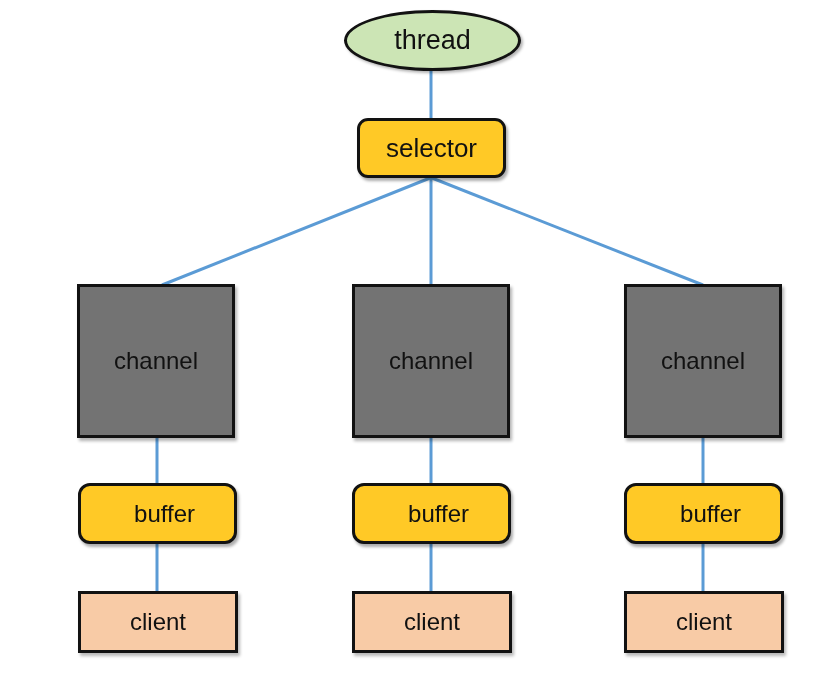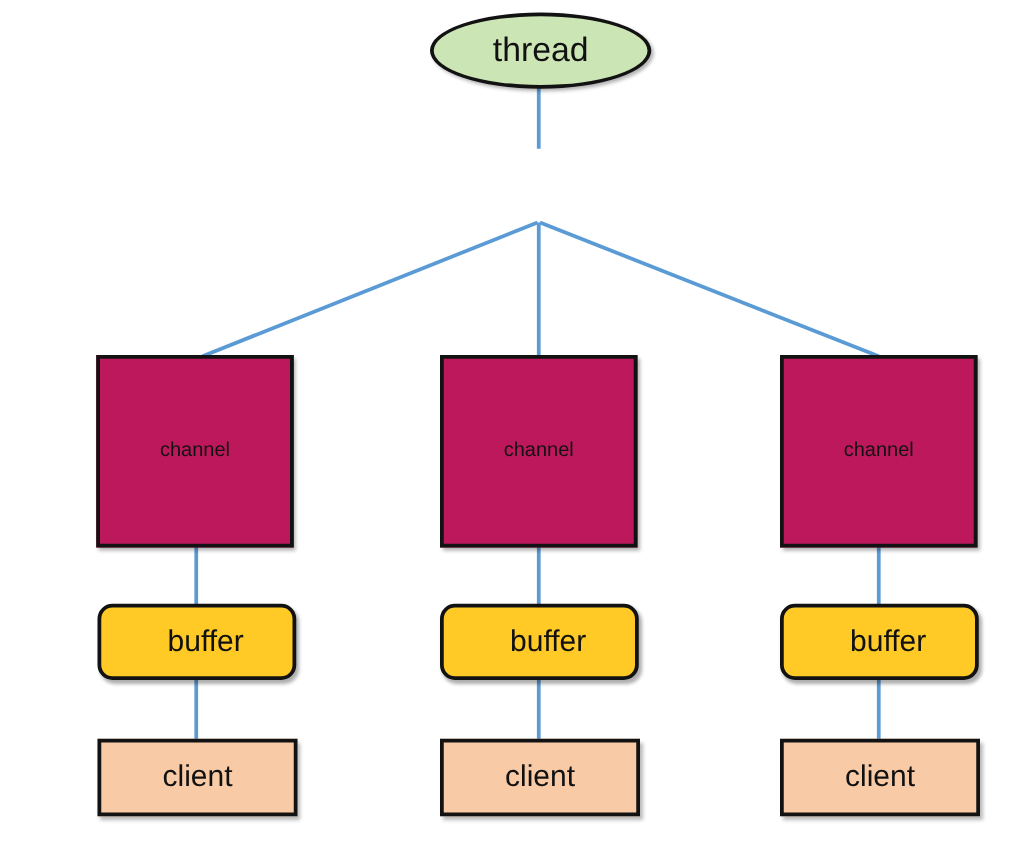--- a/index.html
+++ b/index.html
@@ -46,22 +46,22 @@
   .node-selector {
     border: 3px solid #121212;
     border-radius: 11px;
     background: #FFC926;
     font-size: 26px;
     box-shadow: 2px 3px 3px rgba(0,0,0,0.32);
   }
   .node-channel {
     border: 3px solid #121212;
     border-radius: 0;
-    background: #be185d;
-    font-size: 16px;
+    background: #737373;
+    font-size: 24px;
     box-shadow: 2px 3px 3px rgba(0,0,0,0.30);
   }
   .node-buffer {
     border: 3px solid #121212;
     border-radius: 12px;
     background: #FFC926;
     font-size: 24px;
     box-shadow: 2px 3px 3px rgba(0,0,0,0.32);
     padding-left: 14px;
   }
@@ -101,20 +101,21 @@
     <line x1="419" y1="437" x2="419" y2="484" stroke="#5B9BD5" stroke-width="3"></line>
     <line x1="691" y1="437" x2="691" y2="484" stroke="#5B9BD5" stroke-width="3"></line>
 
     <line x1="145" y1="543" x2="145" y2="592" stroke="#5B9BD5" stroke-width="3"></line>
     <line x1="419" y1="543" x2="419" y2="592" stroke="#5B9BD5" stroke-width="3"></line>
     <line x1="691" y1="543" x2="691" y2="592" stroke="#5B9BD5" stroke-width="3"></line>
   </svg>
 
   <div class="node node-thread" style="left:332px; top:10px; width:177px; height:61px;">thread</div>
 
+  <div class="node node-selector" style="left:345px; top:118px; width:149px; height:60px;">selector</div>
 
   <div class="node node-channel" style="left:65px; top:284px; width:158px; height:154px;">channel</div>
   <div class="node node-channel" style="left:340px; top:284px; width:158px; height:154px;">channel</div>
   <div class="node node-channel" style="left:612px; top:284px; width:158px; height:154px;">channel</div>
 
   <div class="node node-buffer" style="left:66px; top:483px; width:159px; height:61px;">buffer</div>
   <div class="node node-buffer" style="left:340px; top:483px; width:159px; height:61px;">buffer</div>
   <div class="node node-buffer" style="left:612px; top:483px; width:159px; height:61px;">buffer</div>
 
   <div class="node node-client" style="left:66px; top:591px; width:160px; height:62px;">client</div>

